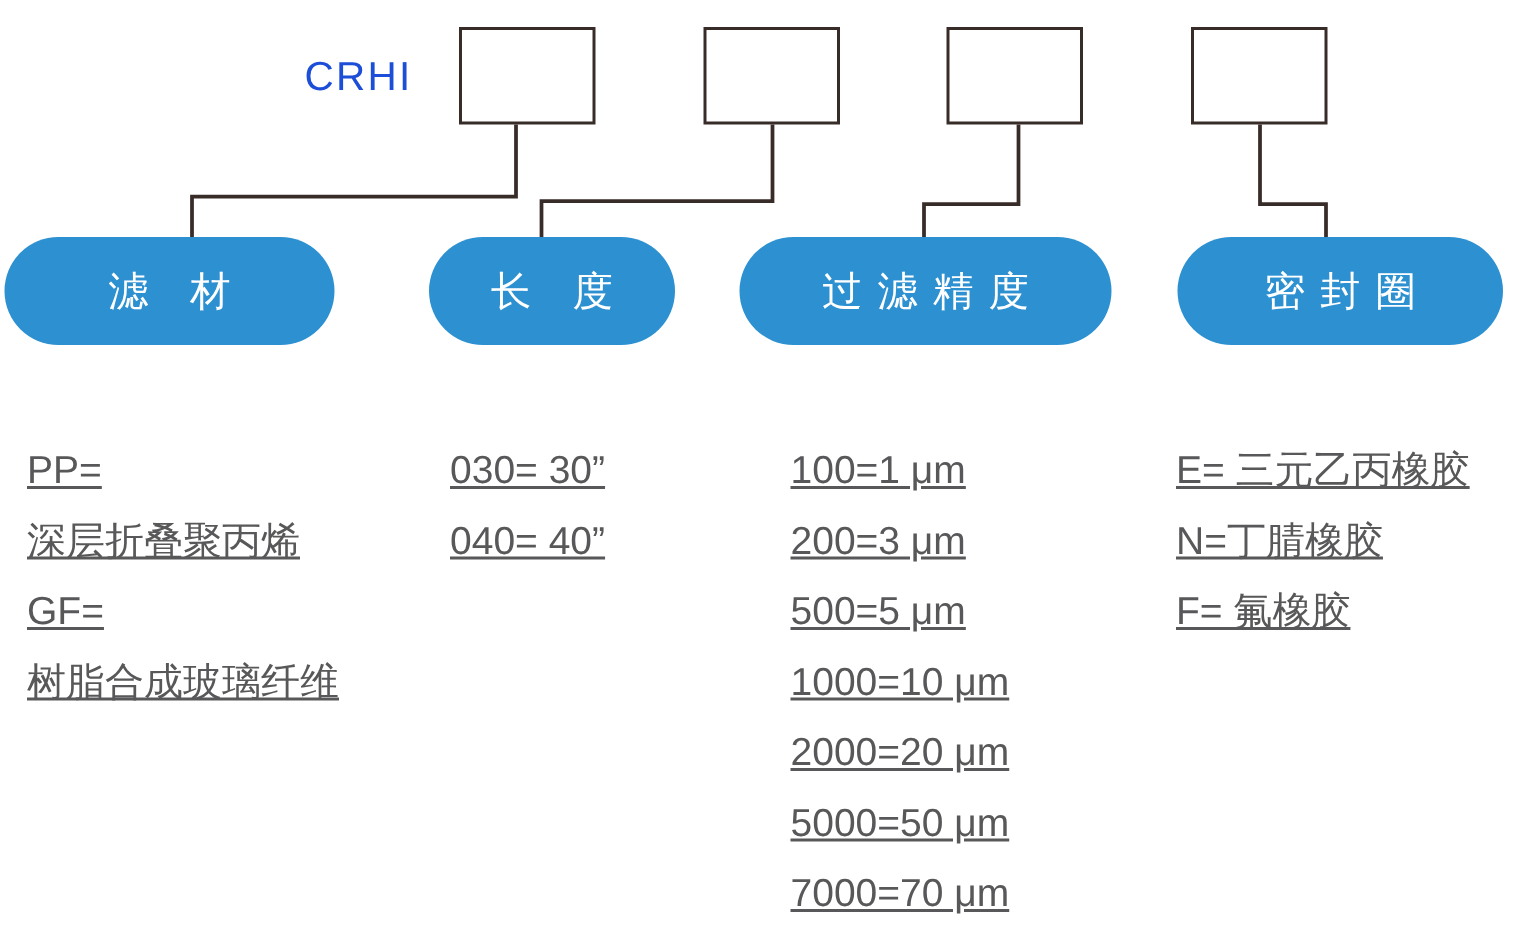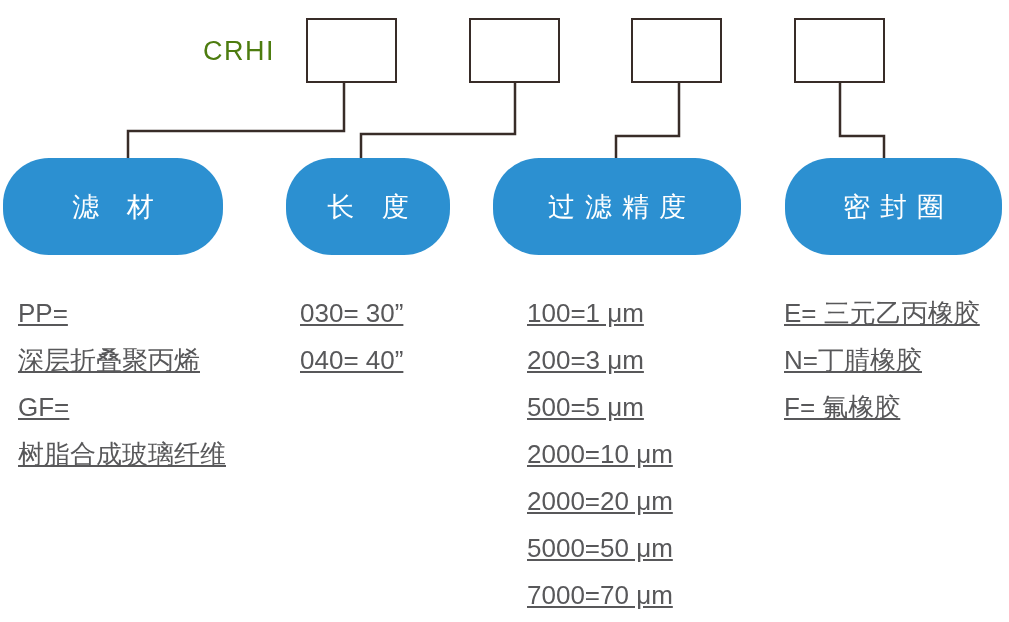--- a/index.html
+++ b/index.html
@@ -2,30 +2,30 @@
 <html><head>
 <meta charset="utf-8">
 <style>
   html,body{margin:0;padding:0;background:#ffffff;}
   .canvas{
     position:relative;width:1009px;height:622px;background:#ffffff;overflow:hidden;
     font-family:"Liberation Sans","DejaVu Sans",sans-serif;
   }
   .crhi{
     position:absolute;left:203px;top:36px;
-    font-size:27px;letter-spacing:1.5px;color:#4d7c0f;font-weight:400;
+    font-size:27px;letter-spacing:1.5px;color:#1d4ed8;font-weight:400;
   }
   .code-box{
     position:absolute;top:18px;width:91px;height:65px;
     border:2.5px solid #382c28;background:#ffffff;box-sizing:border-box;
   }
   .connector-svg{position:absolute;left:0;top:0;width:1009px;height:622px;pointer-events:none;}
   .connector-svg path{fill:none;stroke:#382c28;stroke-width:2.5px;}
   .pill{
-    position:absolute;top:158px;height:97px;border-radius:46px;background:#2c90d1;
+    position:absolute;top:158px;height:72px;border-radius:46px;background:#2c90d1;
     display:flex;align-items:center;justify-content:center;
     color:#ffffff;font-size:27px;letter-spacing:10px;text-indent:10px;
   }
   .opt-col{position:absolute;top:290px;color:#58585a;font-size:26px;text-decoration:underline;}
   .opt-line{height:47px;display:flex;align-items:center;white-space:nowrap;}
 </style>
 </head>
 <body>
 
 <div class="canvas">
@@ -66,21 +66,21 @@
 
   <div class="opt-col" style="left:300px">
     <div class="opt-line">030= 30”</div>
     <div class="opt-line">040= 40”</div>
   </div>
 
   <div class="opt-col" style="left:527px">
     <div class="opt-line">100=1 μm</div>
     <div class="opt-line">200=3 μm</div>
     <div class="opt-line">500=5 μm</div>
-    <div class="opt-line">2000=10 μm</div>
+    <div class="opt-line">1000=10 μm</div>
     <div class="opt-line">2000=20 μm</div>
     <div class="opt-line">5000=50 μm</div>
     <div class="opt-line">7000=70 μm</div>
   </div>
 
   <div class="opt-col" style="left:784px">
     <div class="opt-line">E= 三元乙丙橡胶</div>
     <div class="opt-line">N=丁腈橡胶</div>
     <div class="opt-line">F= 氟橡胶</div>
   </div>

